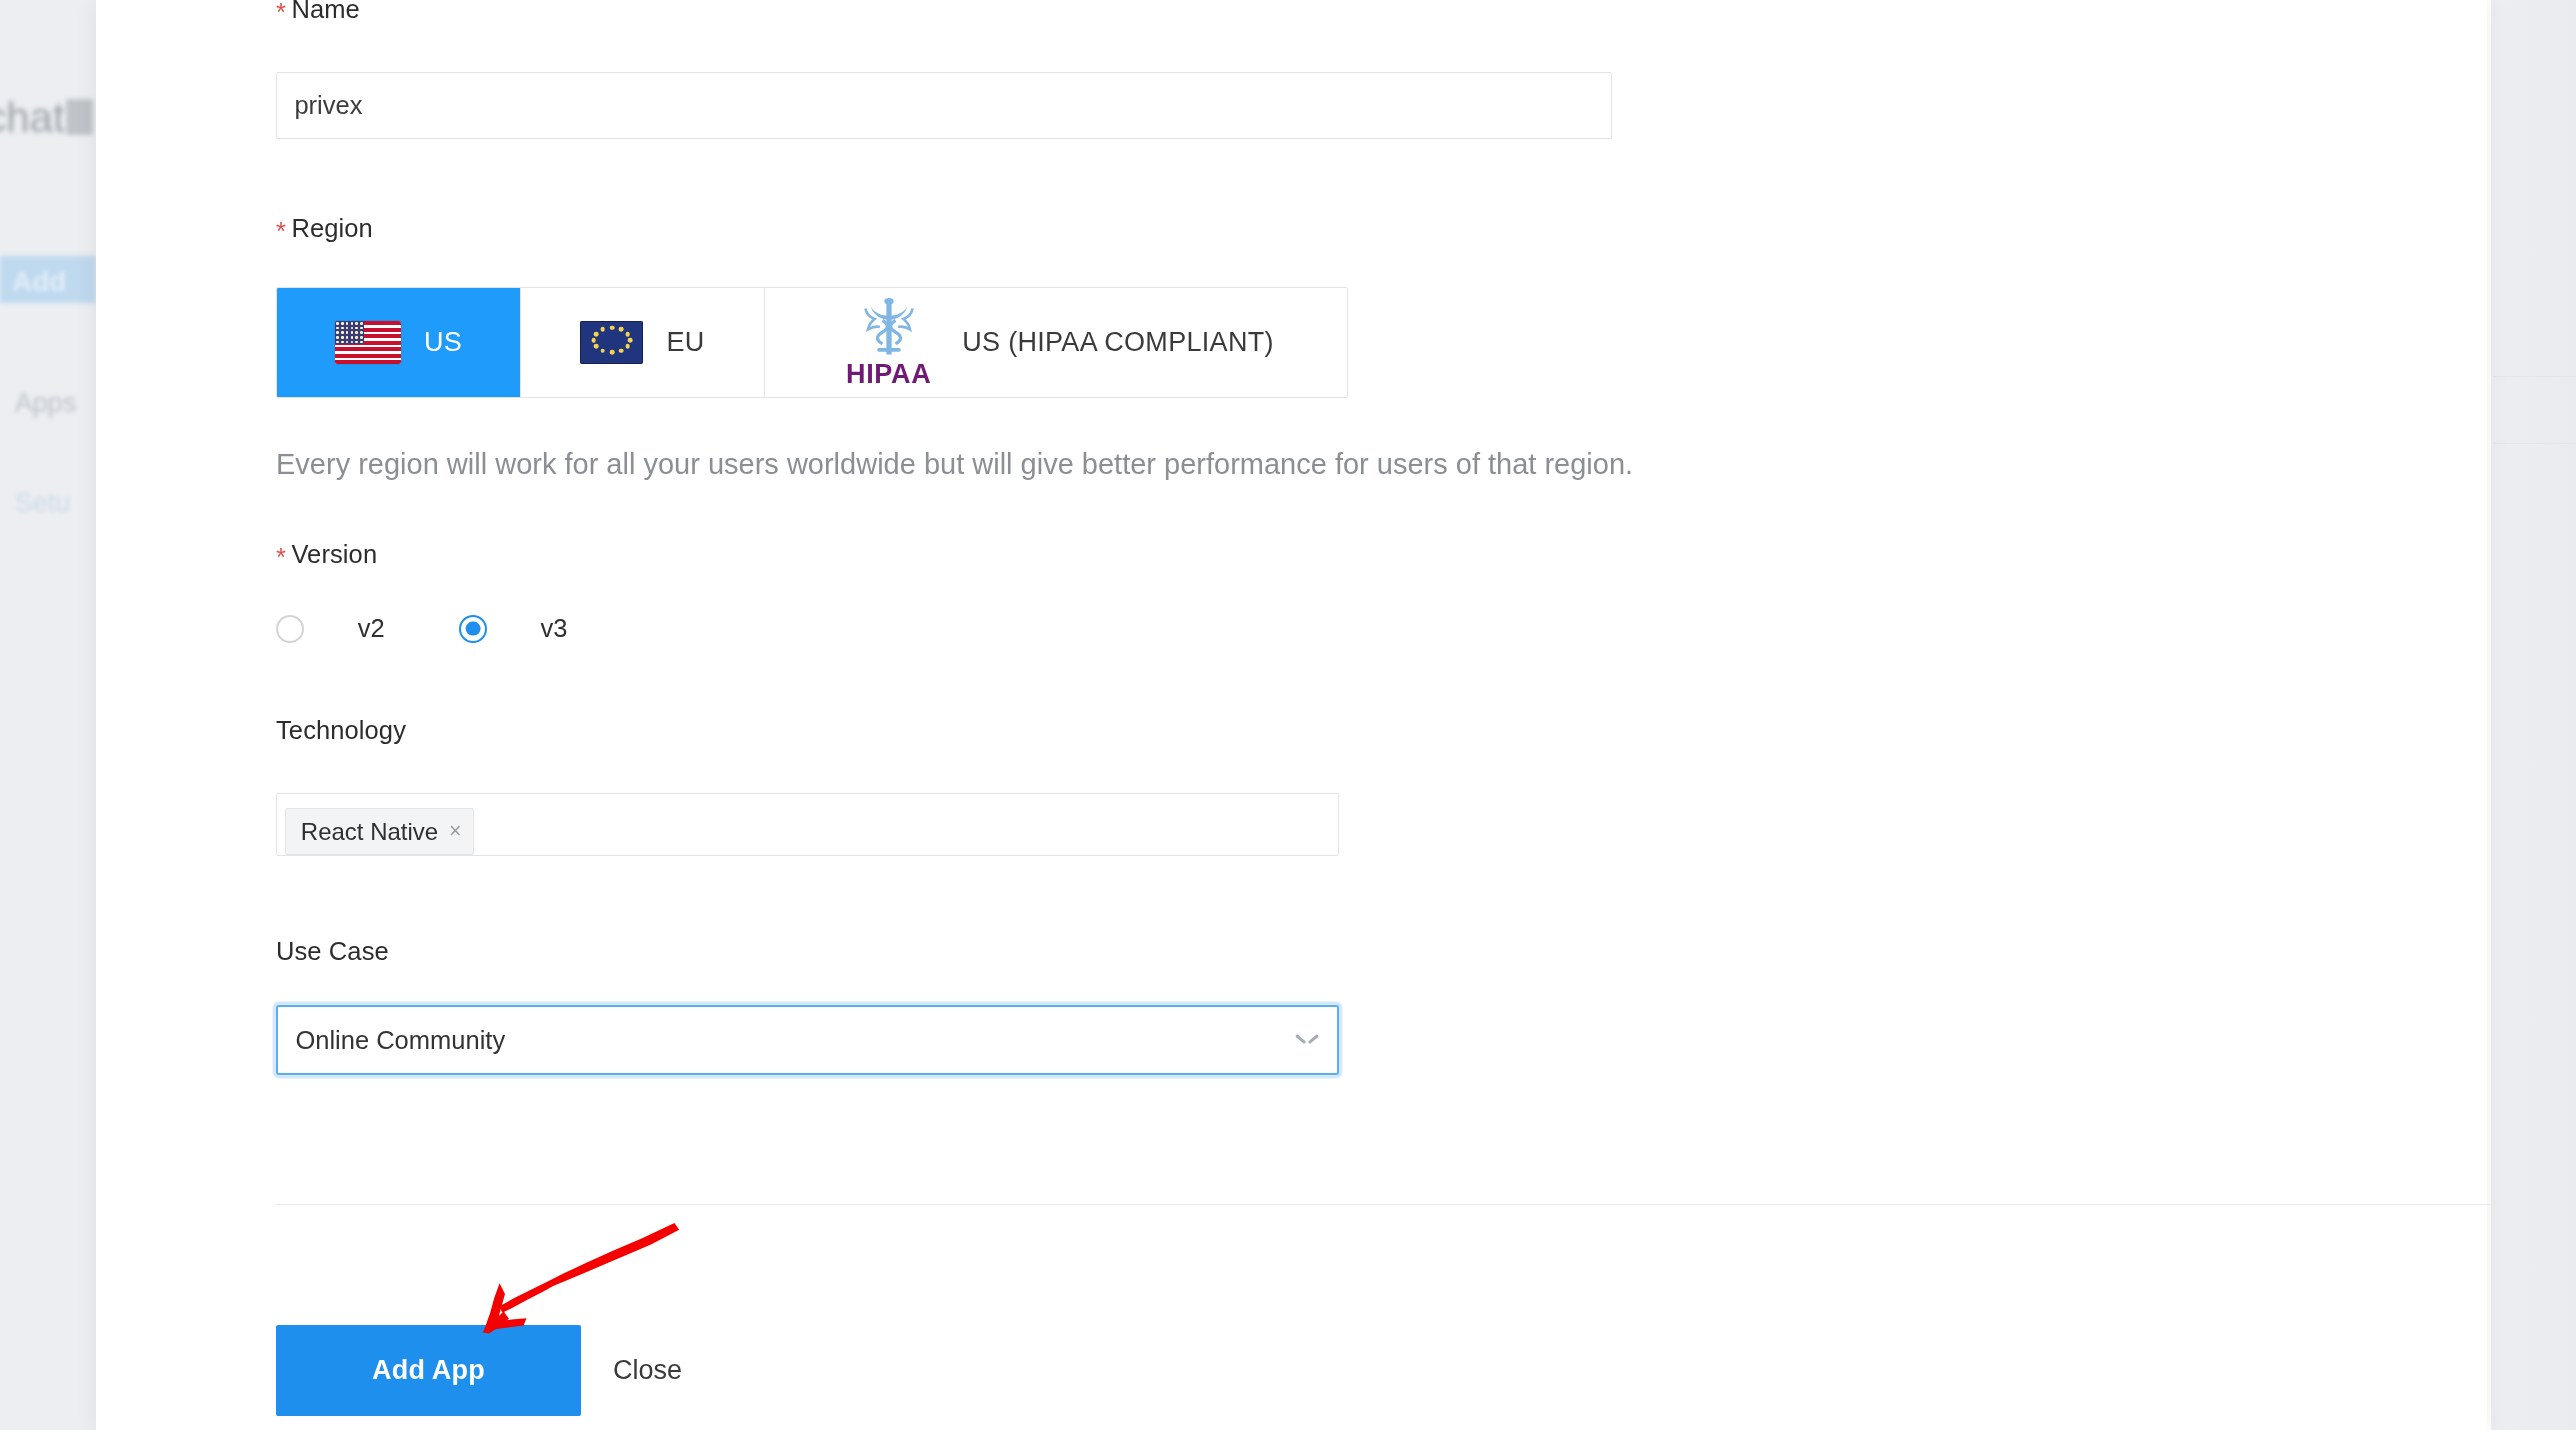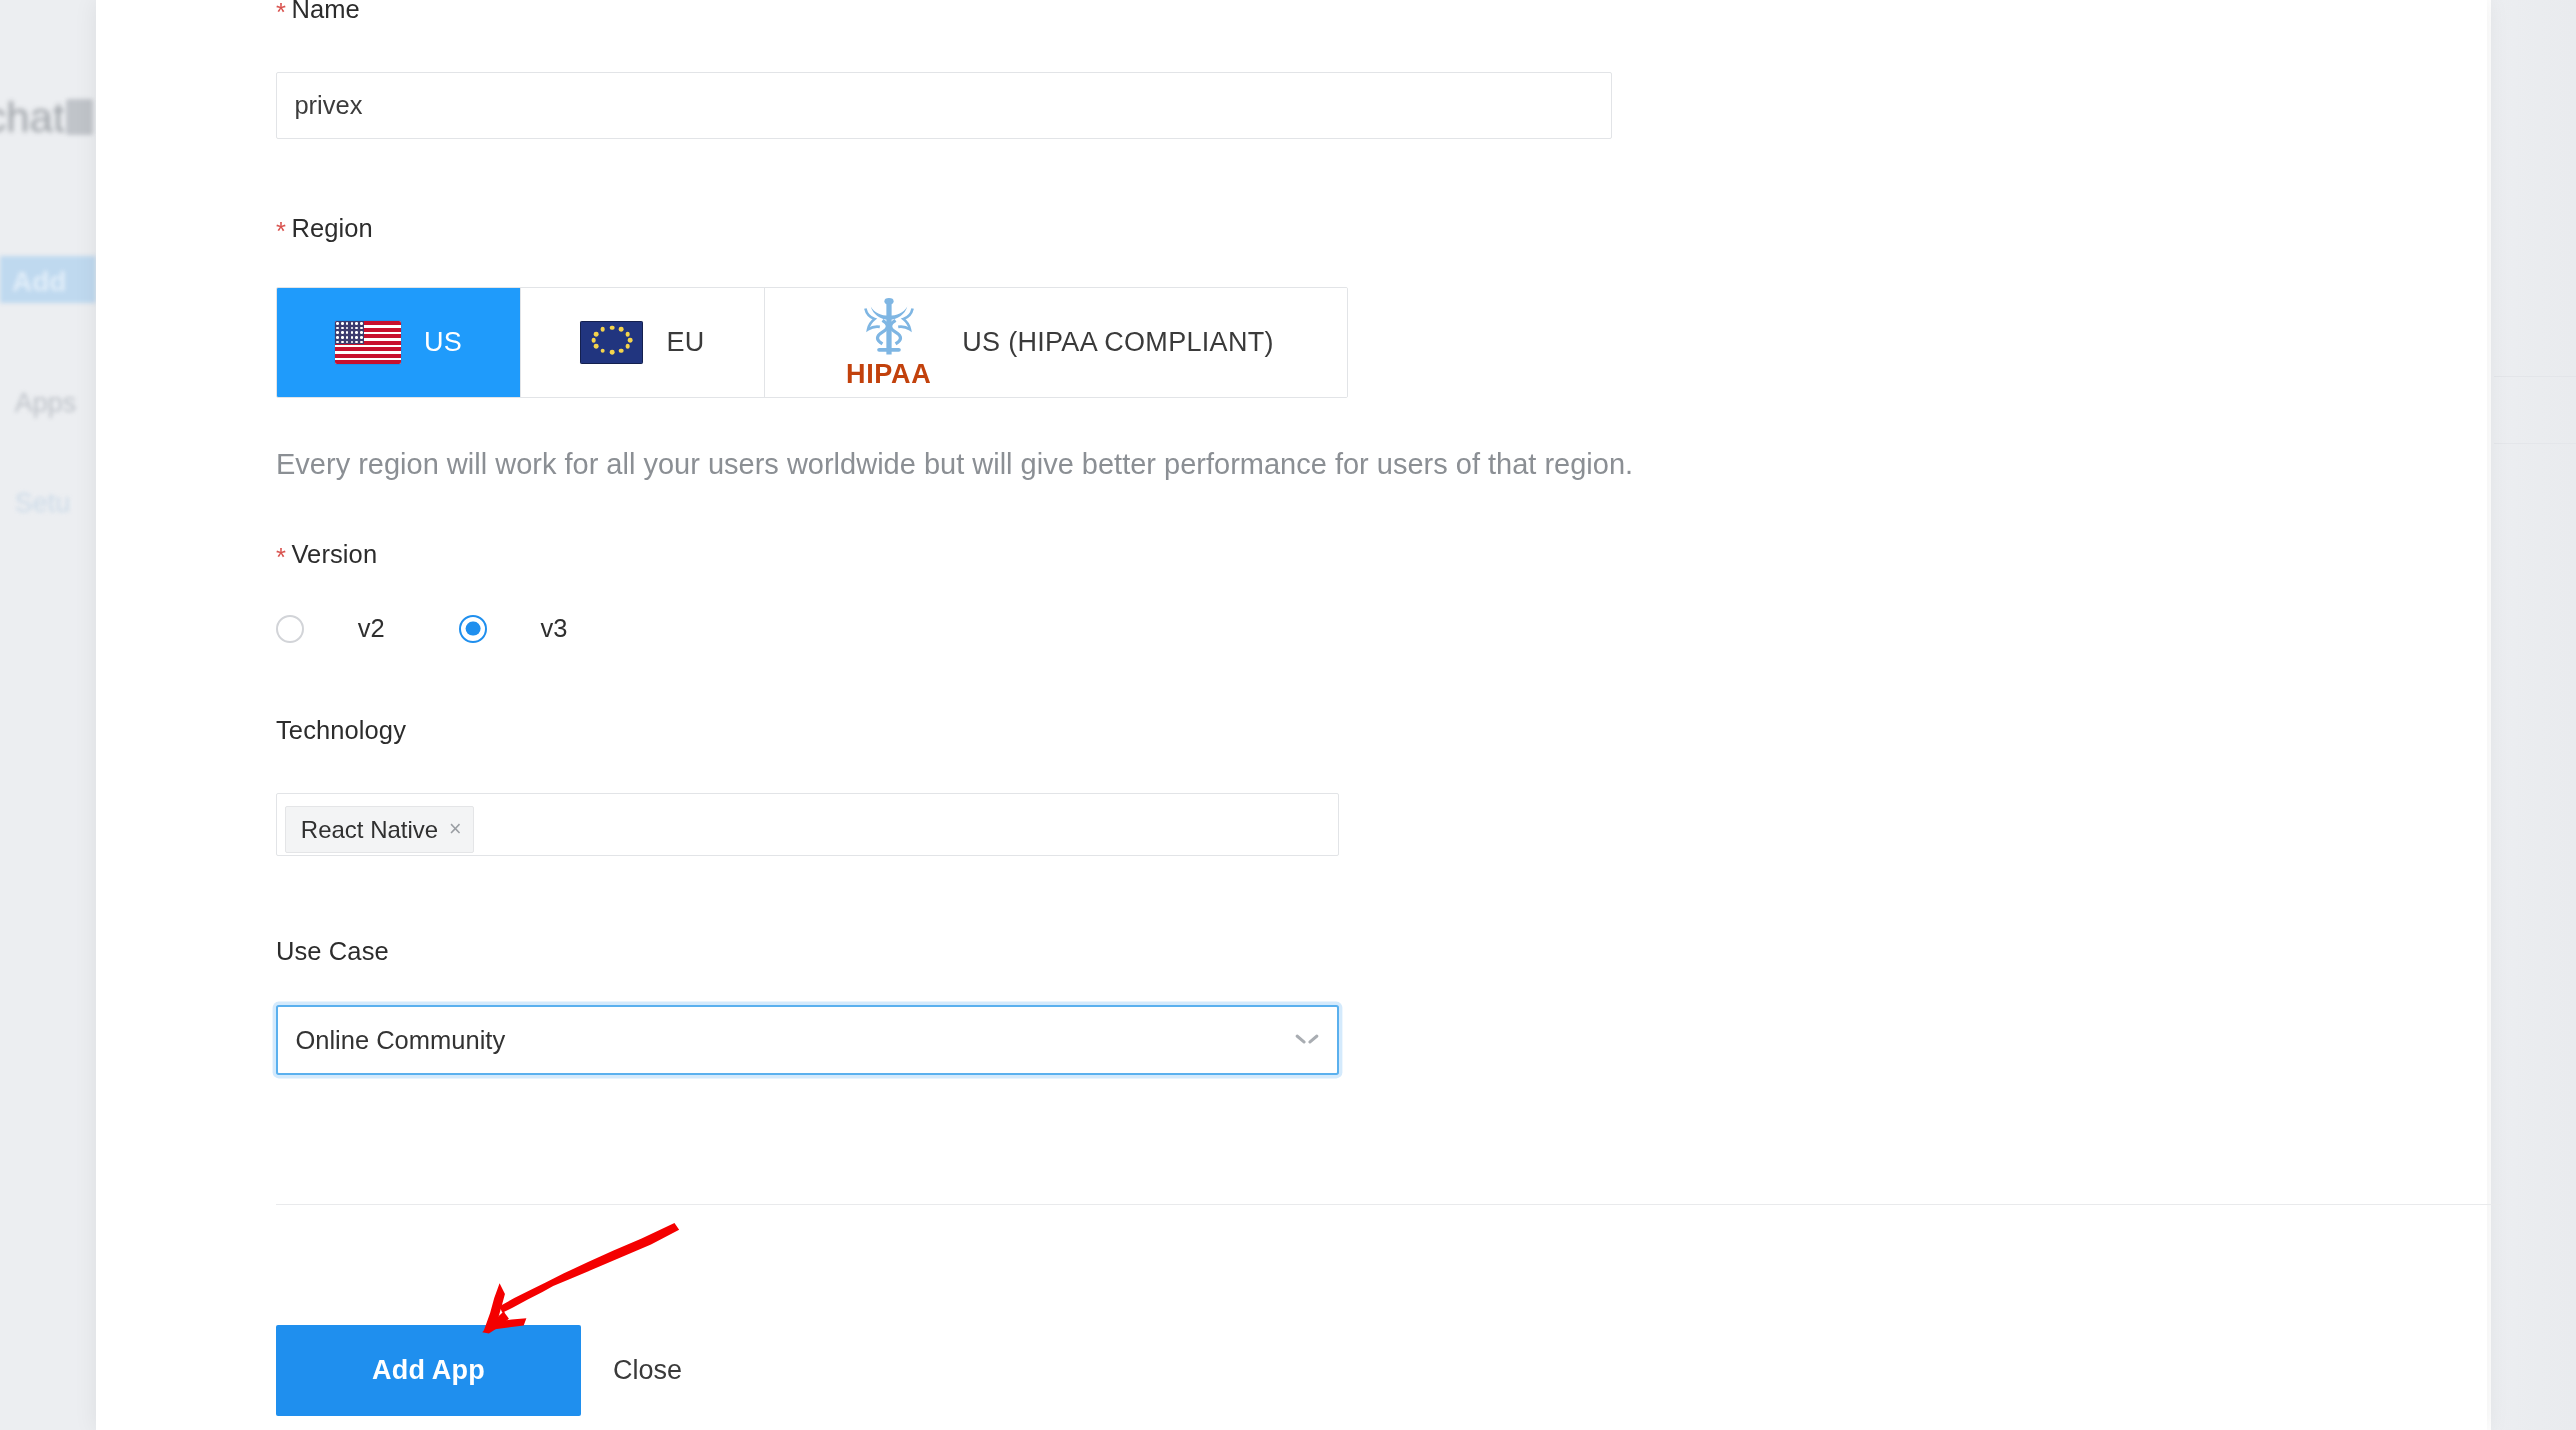--- a/index.html
+++ b/index.html
@@ -244,21 +244,21 @@
     flex: none;
     display: flex;
     flex-direction: column;
     align-items: center;
     justify-content: flex-start;
   }
   .hipaa-logo svg { display: block; }
   .hipaa-word {
     font-size: 27px;
     font-weight: 700;
-    color: #c2410c;
+    color: #701a75;
     letter-spacing: 0.7px;
     line-height: 1;
     margin-top: 1.3px;
     font-family: "Liberation Sans", sans-serif;
   }
 
   
   .helper-text {
     position: absolute;
     font-size: 29px;
@@ -308,22 +308,22 @@
   .radio-gap { width: 74px; }
 
   
   .tag-input {
     position: absolute;
     box-sizing: border-box;
     border: 1.3px solid #e2e4e7;
     border-radius: 2px;
     background: #fff;
     display: flex;
-    align-items: flex-start;
-    padding: 12px 8px;
+    align-items: flex-end;
+    padding: 0 8px;
   }
   .tag {
     display: inline-flex;
     align-items: center;
     gap: 10.7px;
     background: #f3f4f5;
     border: 1.3px solid #e4e5e7;
     border-radius: 2px;
     height: 47px;
     padding: 0 12px 0 14.8px;

